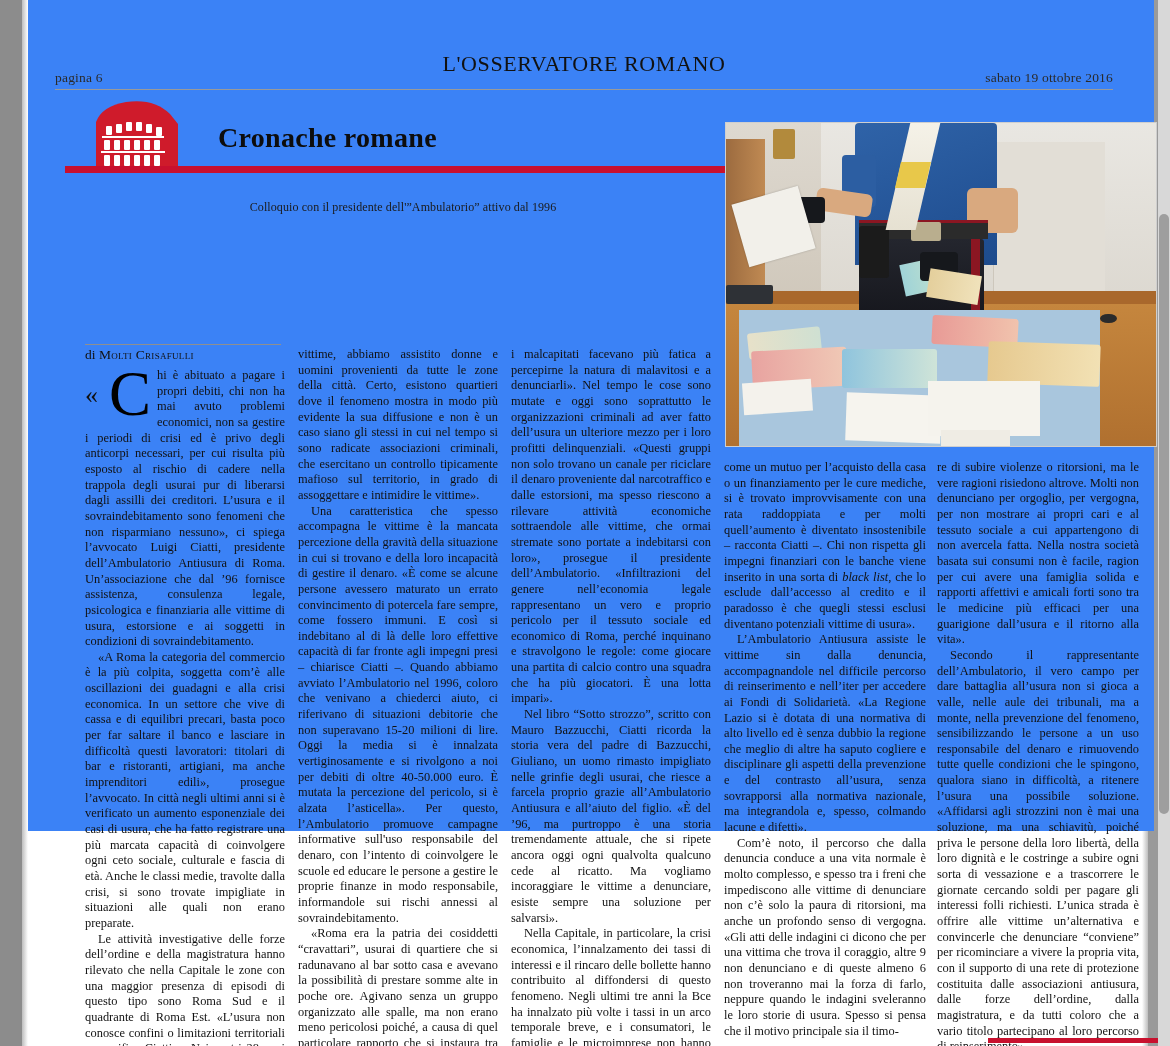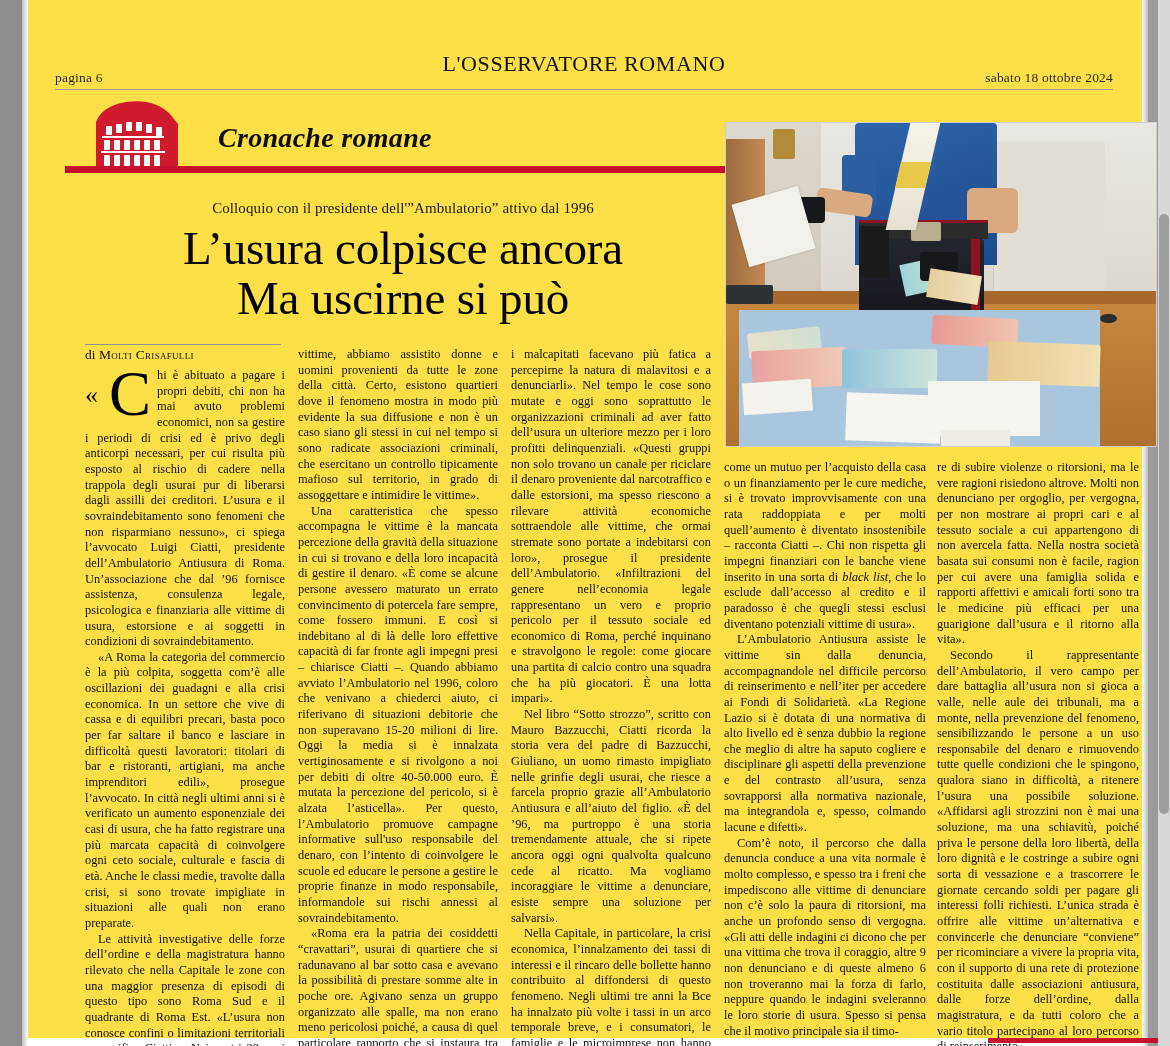--- a/index.html
+++ b/index.html
@@ -50,22 +50,23 @@
     width: 10px; height: 600px;
     background: #9e9e9e;
     border-radius: 5px;
   }
 
   .sheet {
     position: absolute;
     left: 28px;
     top: 0;
     width: 1114px;
-    height: 1038px;
-    background: #fde047;
+    height: 831px;
+    background: #3b82f6;
+    padding-left: 12px;
   }
 
   
   .masthead {
     position: absolute;
     left: 27px;
     top: 60px;
     width: 1058px;
     height: 30px;
   }
@@ -111,21 +112,20 @@
     left: 37px;
     top: 4px;
     width: 96px;
     height: 68px;
   }
   .section-name {
     position: absolute;
     left: 163px;
     top: 26px;
     font-size: 28px;
-    font-style: italic;
     font-weight: bold;
     color: #0d0d0d;
     letter-spacing: .3px;
   }
 
   
   .photo {
     position: absolute;
     left: 697px;
     top: 122px;
@@ -178,21 +178,21 @@
   
   .band-rule-left  { position:absolute; left:37px;  top:166px; width:660px; height:7px; background:#c8102e; }
 
   
   .kicker {
     position: absolute;
     left: 60px;
     top: 200px;
     width: 630px;
     text-align: center;
-    font-size: 15px;
+    font-size: 12px;
     color: #1a1a1a;
     letter-spacing: .1px;
   }
   .headline {
     position: absolute;
     left: 60px;
     top: 224px;
     width: 630px;
     text-align: center;
     font-size: 47px;
@@ -278,21 +278,21 @@
   <div class="gutter left"></div>
   <div class="gutter-edge l"></div>
   <div class="gutter right"></div>
   <div class="gutter-edge r"></div>
 
   <div class="sheet">
 
     <div class="masthead">
       <div class="page-num">pagina 6</div>
       <div class="paper-title">L'OSSERVATORE ROMANO</div>
-      <div class="issue-date">sabato 18 ottobre 2024</div>
+      <div class="issue-date">sabato 19 ottobre 2016</div>
       <div class="masthead-rule"></div>
     </div>
 
     <div class="section-band">
       <svg class="colosseum" viewBox="0 0 96 68">
         <path d="M4 68 L4 22 Q10 6 34 2 Q62 -2 78 14 L86 24 L86 68 Z" fill="#cf1b2b"></path>
         <g fill="#ffffff">
           <rect x="14" y="26" width="6" height="9" rx="1"></rect>
           <rect x="24" y="24" width="6" height="9" rx="1"></rect>
           <rect x="34" y="22" width="6" height="9" rx="1"></rect>
@@ -352,24 +352,20 @@
       <div class="ph fan fan-c"></div>
       <div class="ph fan fan-d"></div>
       <div class="ph fan fan-e"></div>
       <div class="ph doc-a"></div>
       <div class="ph doc-b"></div>
       <div class="ph doc-c"></div>
       <div class="ph doc-d"></div>
     </div>
 
     <div class="kicker">Colloquio con il presidente dell'”Ambulatorio” attivo dal 1996</div>
-    <div class="headline">
-      <span>L’usura colpisce ancora</span>
-      <span class="l2">Ma uscirne si può</span>
-    </div>
 
     <div class="byline-rule"></div>
     <div class="byline">
       <span>di</span>
       <span class="sc">Molti Crisafulli</span>
     </div>
 
     <div class="col c1">
       <div class="dropcap-wrap">
         <span class="guillemet">«</span>

